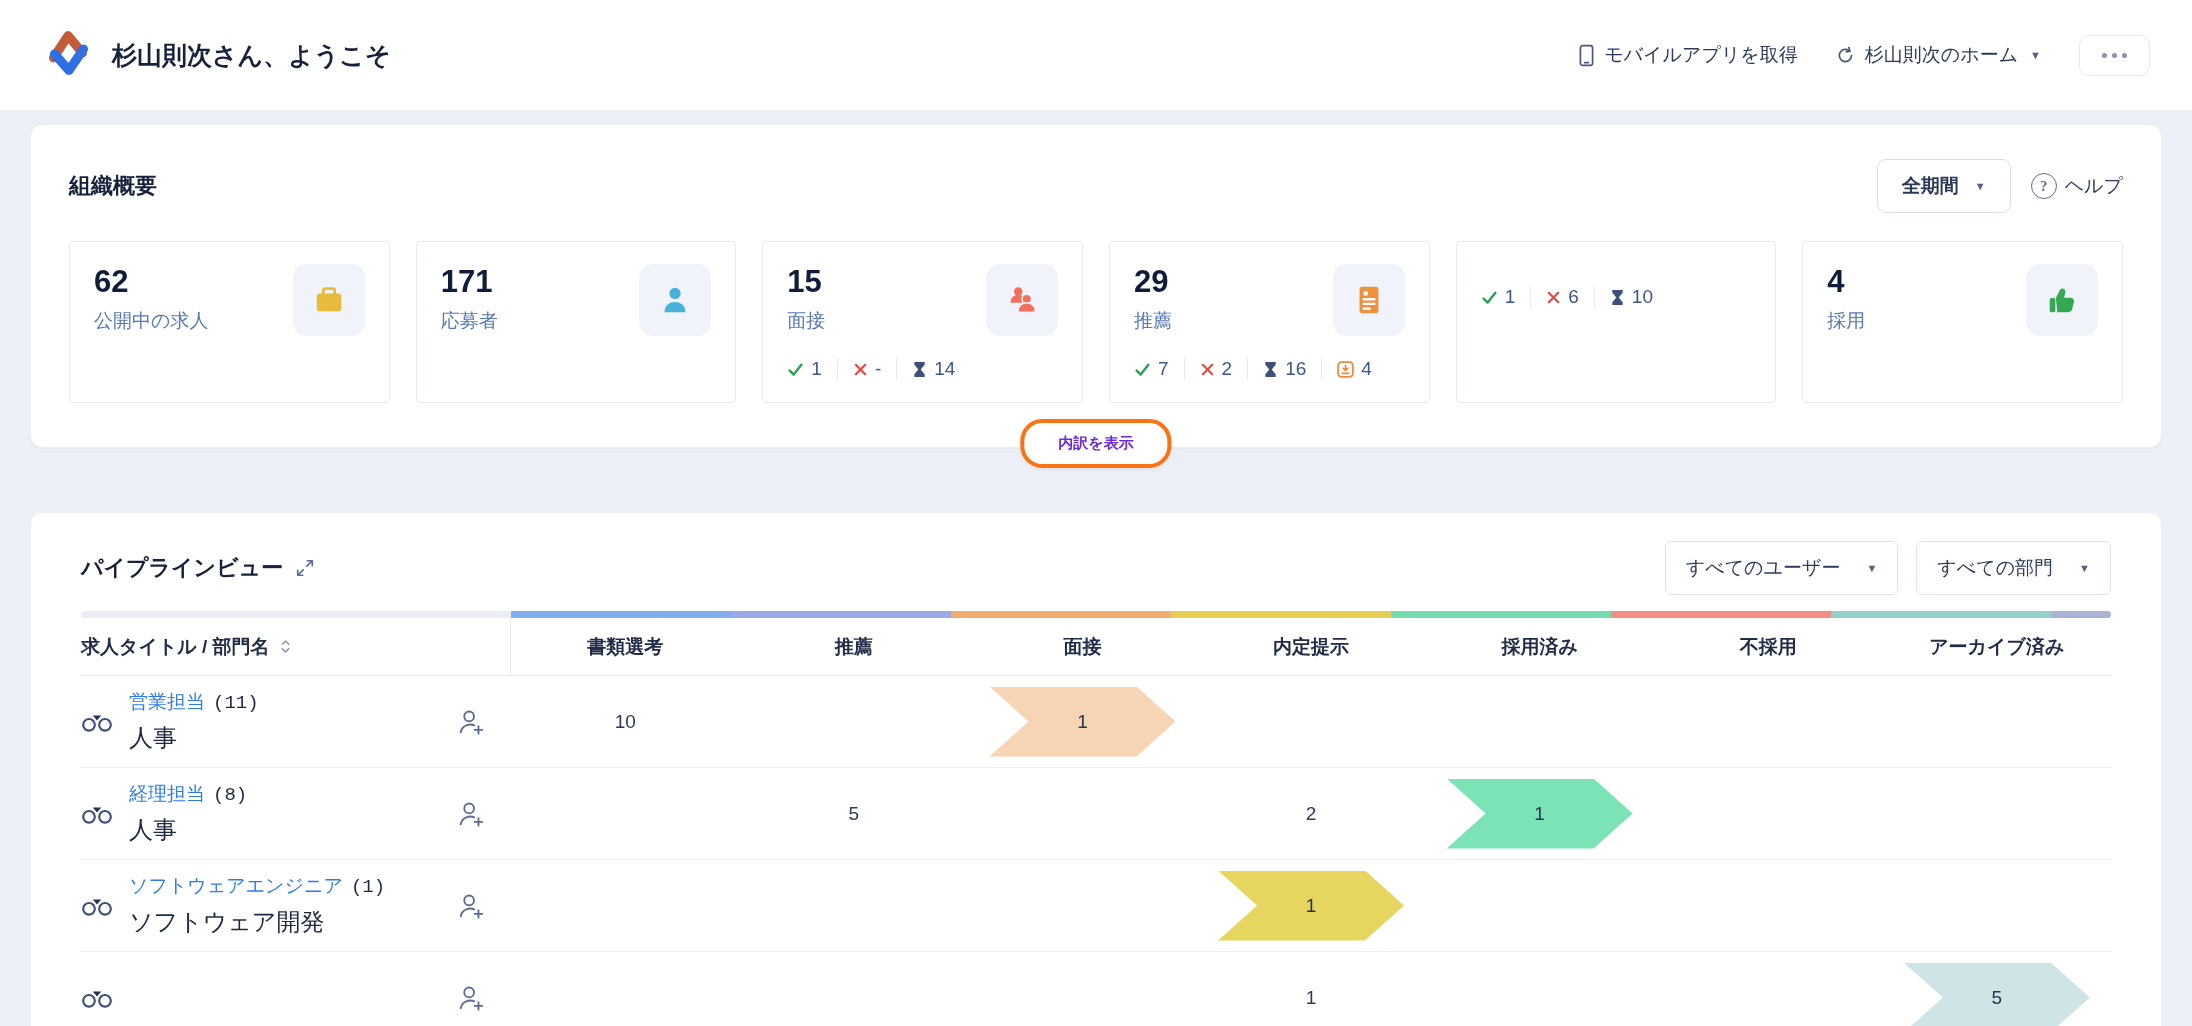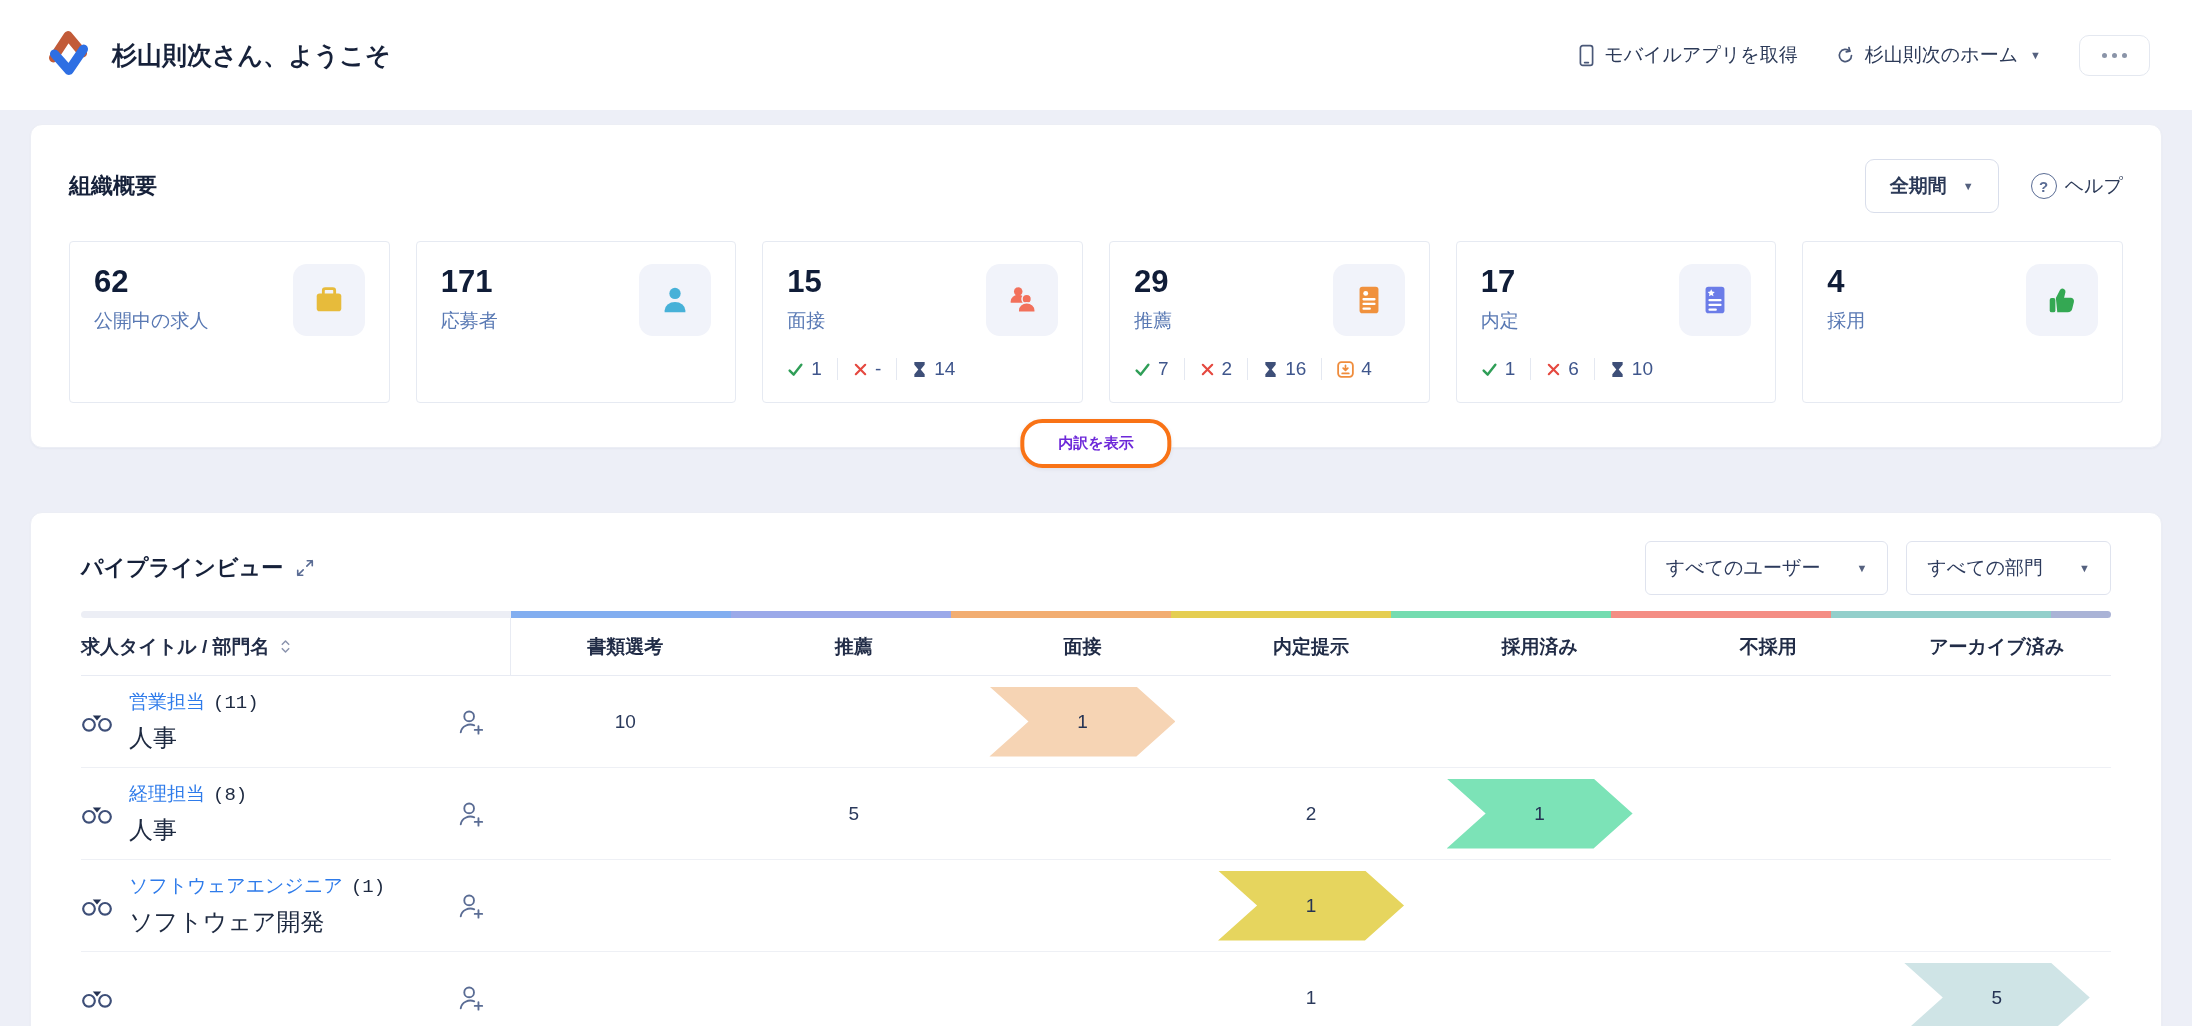--- a/index.html
+++ b/index.html
@@ -15,21 +15,21 @@
   .caret { font-size:11px; color:#55617f; margin-left:2px; }
   .more-btn { display:flex; align-items:center; gap:5px; background:#fff; border:1px solid #e4e8f0; border-radius:10px; padding:17px 22px; cursor:pointer; }
   .more-btn i { width:5px; height:5px; border-radius:50%; background:#8a94a8; display:block; }
 
   
   .main { padding:14px 30px 0 30px; }
   .card { background:#fff; border-radius:12px; border:1px solid #eceef5; box-shadow:0 1px 2px rgba(30,40,70,.04); }
   .overview { position:relative; padding:34px 38px 44px 38px; }
   .card-head { display:flex; align-items:center; justify-content:space-between; }
   .sec-title { font-size:22px; font-weight:700; color:#16213a; display:flex; align-items:center; gap:12px; }
-  .head-right { display:flex; align-items:center; gap:32px; }
+  .head-right { display:flex; align-items:center; gap:20px;font-family:Liberation Serif, serif; }
   .period-btn { display:flex; align-items:center; justify-content:center; gap:14px; background:#fff; border:1px solid #d9deeb; border-radius:9px; padding:13px 24px; font-size:19px; font-weight:600; color:#2c3a58; cursor:pointer; font-family:inherit; }
   .help { display:flex; align-items:center; gap:8px; font-size:19px; color:#2c3a58; cursor:pointer; }
   .q-circle { width:26px; height:26px; border:1.7px solid #5a6c94; border-radius:50%; display:flex; align-items:center; justify-content:center; font-size:15px; font-weight:700; color:#5a6c94; }
 
   
   .stats { display:flex; gap:26px; margin-top:28px; }
   .stat-card { flex:1; border:1px solid #e6eaf2; border-radius:4px; padding:22px 24px; min-height:150px; cursor:pointer; background:#fff; }
   .sc-top { display:flex; justify-content:space-between; }
   .sc-num { font-size:31px; font-weight:700; color:#101d38; }
   .sc-label { font-size:19px; color:#5878b3; margin-top:8px; }
@@ -37,21 +37,21 @@
   .sc-sub { display:flex; align-items:center; margin-top:22px; }
   .sub-item { display:flex; align-items:center; gap:7px; font-size:19px; color:#3f568c; padding-right:15px; }
   .sub-item + .sub-item { border-left:1px solid #e4e8f1; padding-left:15px; }
   .i { display:inline-flex; align-items:center; }
 
   .breakdown-pill { position:absolute; left:50%; bottom:-21px; transform:translateX(-50%); background:#fff; border:4px solid #f97316; border-radius:22px; padding:11px 34px; font-size:15px; font-weight:600; color:#6d28d9; cursor:pointer; box-shadow:0 1px 4px rgba(30,40,70,.08); font-family:inherit; }
 
   
   .pipeline { margin-top:64px; padding:28px 50px 0 50px; height:600px; overflow:hidden; }
   .filters { display:flex; align-items:center; gap:18px; }
-  .filter-btn { display:flex; align-items:center; gap:34px; background:#fff; border:1px solid #dfe3ee; border-radius:6px; padding:13px 20px; font-size:19px; color:#2c3a5c; cursor:pointer; font-family:inherit; }
+  .filter-btn { display:flex; align-items:center; gap:24px; background:#fff; border:1px solid #dfe3ee; border-radius:6px; padding:13px 20px; font-size:19px; color:#2c3a5c; cursor:pointer; font-family:inherit; }
 
   .ptable { margin-top:16px; }
   .color-bar { display:flex; height:7px; border-radius:4px; overflow:hidden; }
   .bar-seg { height:100%; }
   .bar-title-seg { width:430px; background:#eceef5; }
   .bar-stage { flex:1; }
   .bar-cap { width:60px; }
 
   .t-head { display:flex; align-items:center; height:58px; border-bottom:1px solid #e8ebf3; }
   .col-title { width:430px; display:flex; align-items:center; gap:10px; font-size:19px; font-weight:600; color:#212c47; height:100%; border-right:1px solid #e8ebf3; }
@@ -253,37 +253,20 @@
                 <svg viewBox="0 0 18 18" width="17" height="17">
                   <rect x="1.2" y="1.2" width="15.6" height="15.6" rx="3.5" fill="none" stroke="#ef8c3c" stroke-width="1.9"></rect>
                   <path d="M9,4.5 v5 M6.5,7.5 9,10 11.5,7.5 M5.5,13.2 h7" stroke="#ef8c3c" stroke-width="1.8" fill="none" stroke-linecap="round" stroke-linejoin="round"></path>
                 </svg>
               </span>
               <span class="sub-v">4</span>
             </span>
           </div>
         </div>
         <div class="stat-card">
-    <div class="sc-top">
-      <div>
-        <div class="sc-num">17</div>
-        <div class="sc-label">内定</div>
-      </div>
-      <div class="sc-icon">
-              <span class="i">
-                <svg viewBox="0 0 36 36" width="34" height="34">
-                  <rect x="8" y="4" width="20" height="28" rx="3" fill="#6b7ce8"></rect>
-                  <path d="M14,6.5 l1.1,2.6 2.7,0.3 -2,1.9 0.6,2.7 -2.4,-1.4 -2.4,1.4 0.6,-2.7 -2,-1.9 2.7,-0.3 z" fill="#fff"></path>
-                  <rect x="11" y="17" width="14" height="2.4" rx="1.2" fill="#fff"></rect>
-                  <rect x="11" y="22" width="14" height="2.4" rx="1.2" fill="#fff"></rect>
-                  <rect x="11" y="27" width="9" height="2.4" rx="1.2" fill="#fff"></rect>
-                </svg>
-              </span>
-            </div>
-    </div>
           <div class="sc-sub">
             <span class="sub-item">
               <span class="i">
                 <svg viewBox="0 0 16 16" width="17" height="17">
                   <path d="M2.5,9 6.3,12.8 13.5,3.5" fill="none" stroke="#2f9e57" stroke-width="2.3" stroke-linecap="round" stroke-linejoin="round"></path>
                 </svg>
               </span>
               <span class="sub-v">1</span>
             </span>
             <span class="sub-item">

